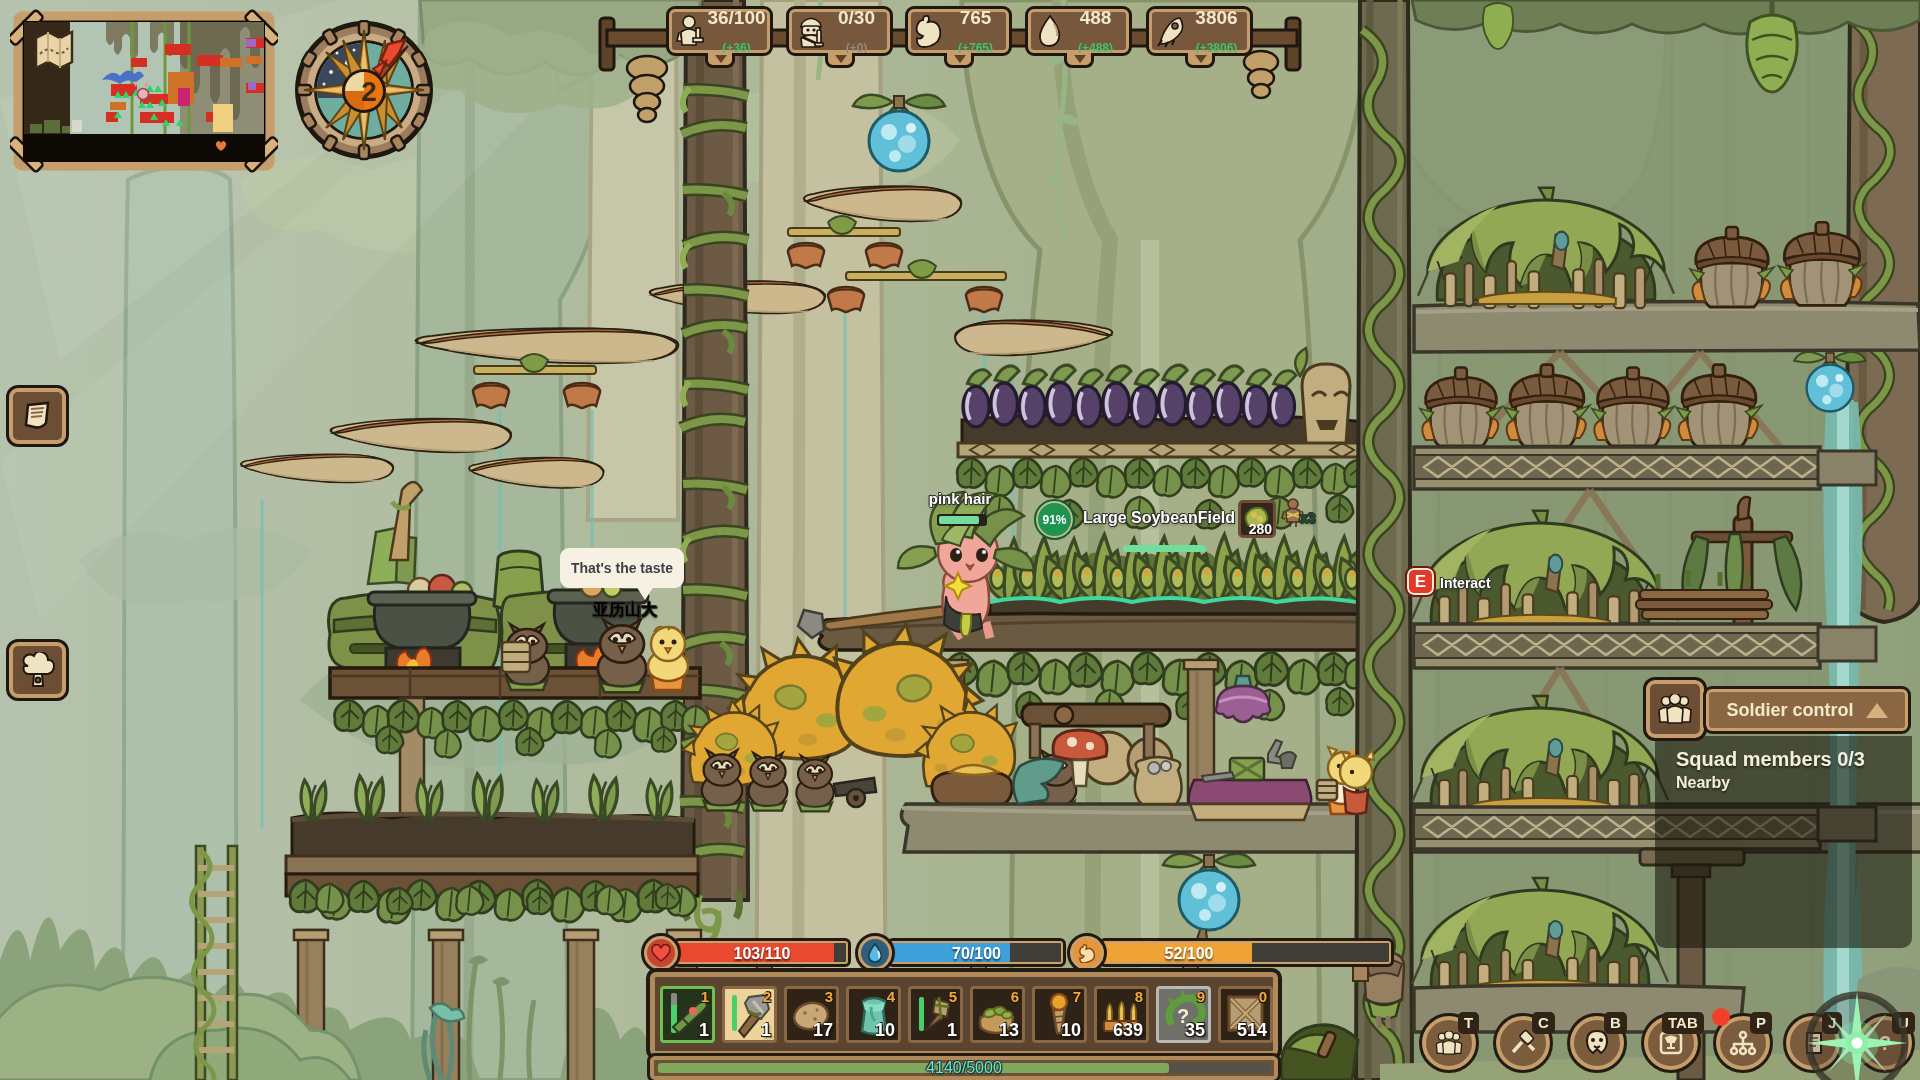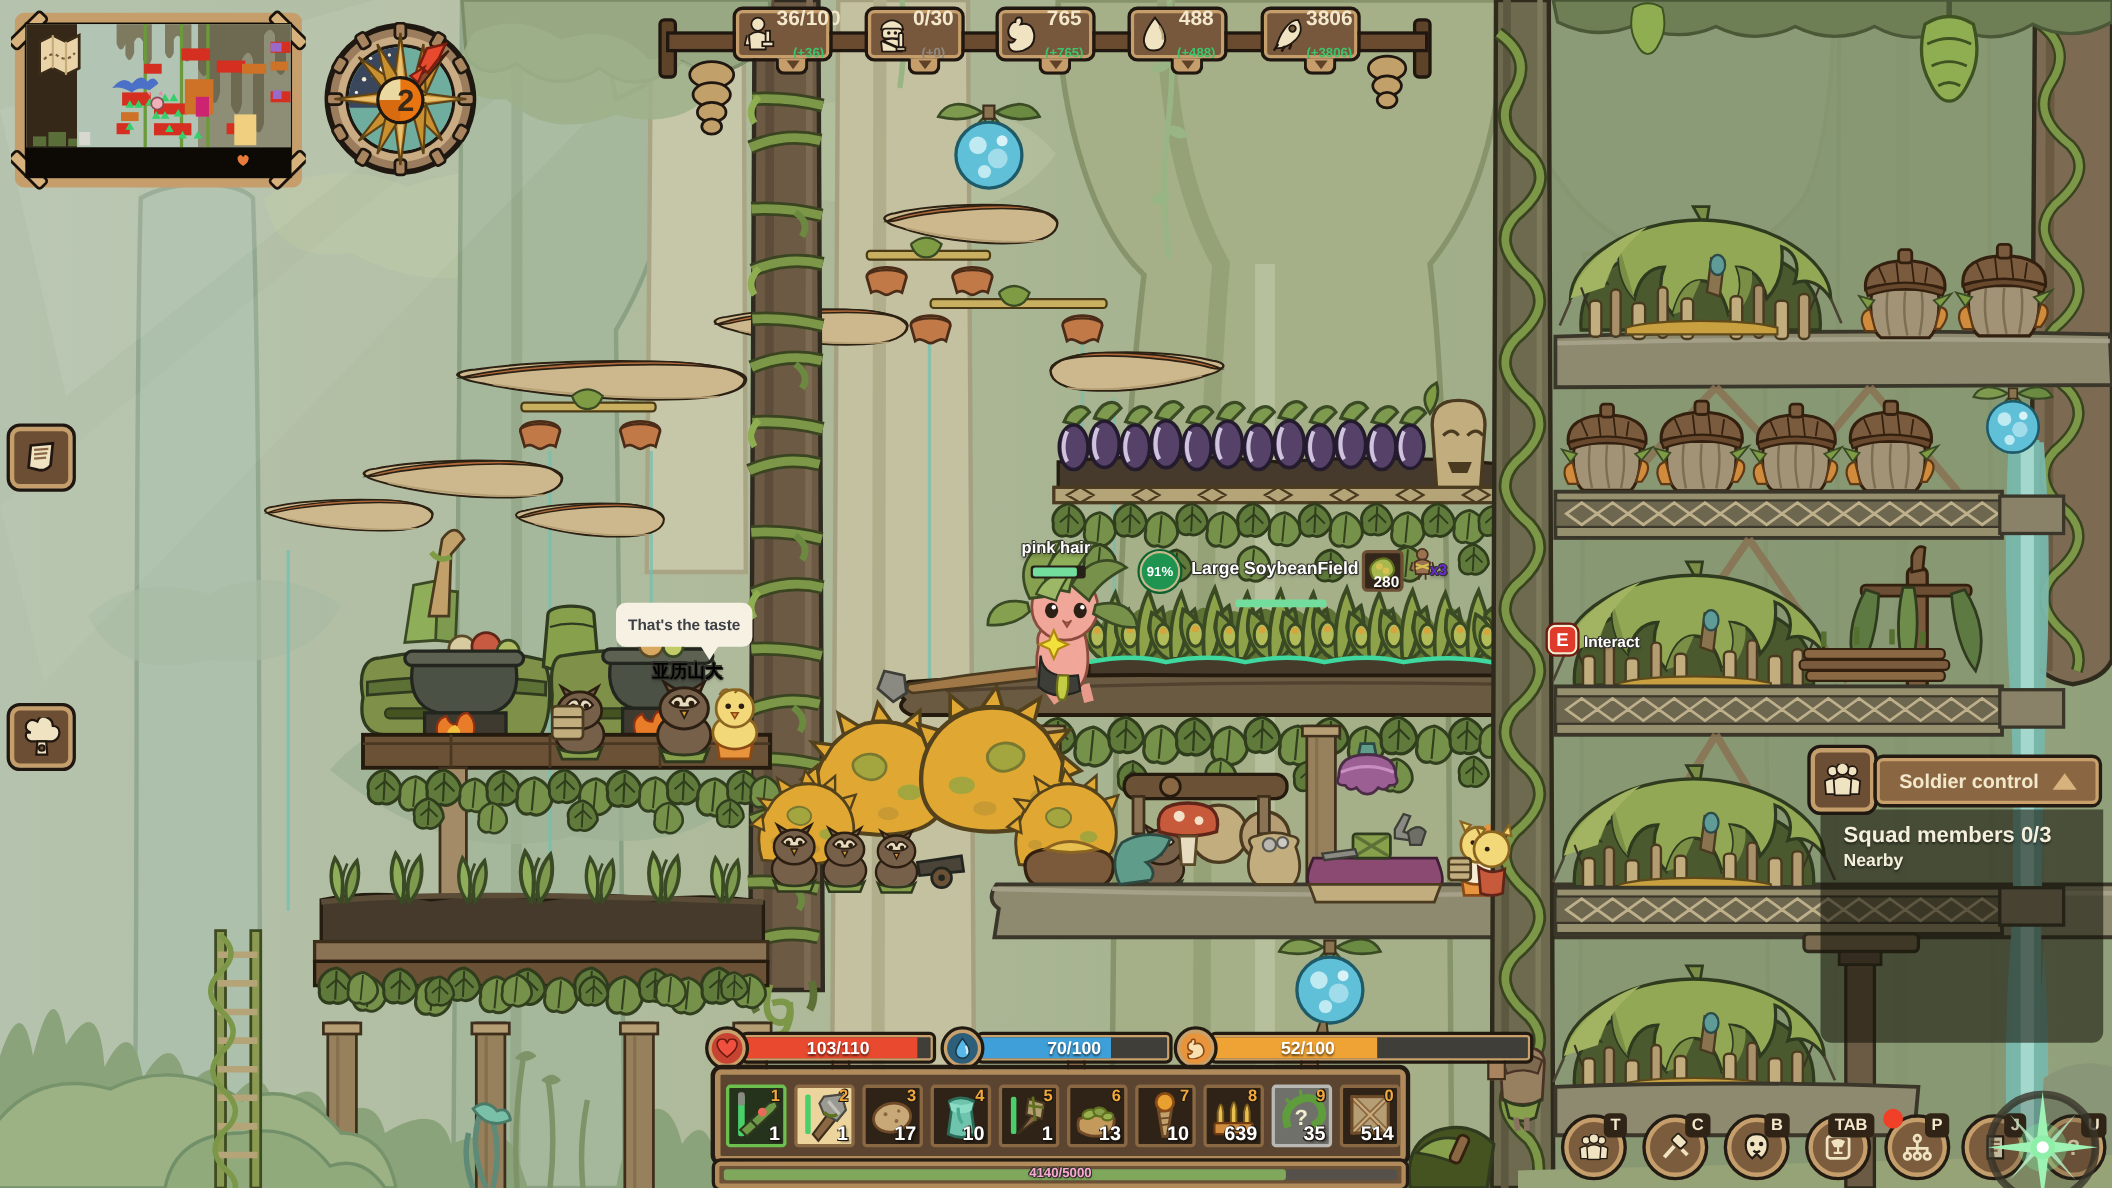--- a/index.html
+++ b/index.html
@@ -1,16 +1,16 @@
 <!DOCTYPE html>
 <html><head><meta charset="utf-8"><style>
 html,body{margin:0;padding:0;width:1920px;height:1080px;overflow:hidden;background:#b2bfa4;font-family:"Liberation Sans",sans-serif}
 .abs{position:absolute}
 #world{left:0;top:0}
-.panel{position:absolute;top:9px;height:44px;width:85px;background:#77583c;border:3px solid #c69e6b;outline:3px solid #201710;border-radius:6px;box-sizing:border-box;display:flex;align-items:center}
+.panel{position:absolute;top:9px;height:44px;width:101px;background:#77583c;border:3px solid #c69e6b;outline:3px solid #201710;border-radius:6px;box-sizing:border-box;display:flex;align-items:center}
 .panel .ic{width:30px;height:34px;margin-left:4px;flex:0 0 auto}
 .panel .tx{flex:1;text-align:center;line-height:1}
 .panel .n1{font-size:19px;font-weight:bold;color:#f3e8cc}
 .panel .n2{font-size:12px;font-weight:bold;color:#3ec46d;margin-top:15px}
 .panel .n2.z{color:#8f8a80}
 .tab{position:absolute;top:53px;width:30px;height:15px;background:#c69e6b;border:3px solid #201710;border-top:none;border-radius:0 0 8px 8px;box-sizing:border-box}
 .tab:after{content:"";position:absolute;left:7px;top:2px;border-left:6px solid transparent;border-right:6px solid transparent;border-top:8px solid #5f4128}
 .sq{position:absolute;width:57px;height:56px;background:#6b4e33;border:4px solid #c69e6b;outline:3px solid #201710;border-radius:9px;box-sizing:border-box;display:flex;align-items:center;justify-content:center}
 .bar{position:absolute;height:23px;border:2px solid #caa06b;outline:3px solid #221a10;border-radius:3px;background:#3f3e38;box-sizing:border-box}
 .bar .fill{position:absolute;left:0;top:0;bottom:0}
@@ -1093,21 +1093,21 @@
 <div style="position:absolute;right:1px;bottom:-2px;font-size:14px;font-weight:bold;color:#fff;text-shadow:1px 1px 0 #201710">280</div>
 </div>
 <svg class="abs" style="left:1280px;top:498px" width="26" height="30" viewBox="0 0 26 30">
     <g fill="#9a7250" stroke="#4a3220" stroke-width="1.6">
       <circle cx="13" cy="6" r="5"></circle>
       <path d="M6 13 q7 -5 14 0 l-1 11 -12 0 Z"></path>
       <path d="M4 13 l-2 7 3 1 M22 13 l2 7 -3 1 M10 24 l0 5 M16 24 l0 5"></path>
     </g>
     <path d="M7 15 l12 4 M19 15 l-12 4" stroke="#d8c050" stroke-width="2"></path>
   </svg>
-<div class="abs olt" style="left:1300px;top:510px;font-size:14px;font-weight:bold;color:#6d28d9">x3</div>
+<div class="abs olt" style="left:1300px;top:510px;font-size:14px;font-weight:bold;color:#14532d">x3</div>
 
 <div class="abs" style="left:1123px;top:545px;width:83px;height:7px;background:#72dd9d;border-radius:3px"></div>
 
 <div class="abs" style="left:1407px;top:568px;width:27px;height:27px;background:#e03a2a;border:2px solid #f2ecd0;outline:2px solid #6e1a10;border-radius:7px;box-sizing:border-box;text-align:center;line-height:23px;font-size:17px;font-weight:bold;color:#fff">E</div>
 <div class="abs olt" style="left:1440px;top:575px;font-size:14px;font-weight:bold;color:#fff">Interact</div>
 
 <div class="abs" style="left:1655px;top:736px;width:257px;height:212px;background:rgba(22,20,11,0.58);border-radius:0 0 10px 10px"></div>
 
 <div class="sq" style="left:1646px;top:680px;width:58px;height:58px">
 <svg width="38" height="30" viewBox="0 0 38 30">
@@ -1163,21 +1163,21 @@
 <svg width="20" height="20" viewBox="0 0 20 20">
       <path d="M6 4 q0 -3 3 -2 q1 2 0 4 q6 -2 8 4 q2 7 -6 9 q-9 3 -8 -4 q3 1 4 -2 q-5 -1 -4 -6 q1 -3 3 -3 Z" fill="#f8dfb0" stroke="#8a4a16" stroke-width="1.5"></path>
     </svg>
 </div>
 
 <div class="abs" style="left:650px;top:972px;width:628px;height:84px;background:#5c4530;border:5px solid #b08a5a;outline:4px solid #241c12;border-radius:6px;box-sizing:border-box"></div>
 
 <div class="abs" style="left:650px;top:1056px;width:628px;height:24px;background:#6b5136;border:4px solid #b08a5a;outline:3px solid #241c12;border-radius:5px;box-sizing:border-box">
 <div style="position:absolute;left:4px;top:3px;right:4px;bottom:3px;background:#55504a;border-radius:3px"></div>
 <div style="position:absolute;left:4px;top:3px;width:511px;bottom:3px;background:#7fa85c;border-radius:3px"></div>
-<div class="abs olt" style="left:0;right:0;top:-1px;text-align:center;font-size:12px;font-weight:bold;color:#f9a8d4">4140/5000</div>
+<div class="abs olt" style="left:0;right:0;top:-1px;text-align:center;font-size:16px;font-weight:normal;color:#5eead4">4140/5000</div>
 </div>
 
 <div class="slot" style="left:660px;top:986px;border-color:#6dbf4e;background:#26331c">
 <svg width="49" height="51" viewBox="0 0 49 51">
       <rect x="8" y="6" width="6" height="38" rx="2" fill="#4ad06a"></rect>
       <rect x="8" y="4" width="6" height="12" rx="2" fill="#8a8a82"></rect>
       <path d="M10 38 L36 14 l6 -2 2 5 -4 5 -24 22 Z" fill="#6e9a48" stroke="#2f3a1e" stroke-width="2"></path>
       <circle cx="30" cy="22" r="4" fill="#e86a5a"></circle>
       <path d="M20 30 l6 6" stroke="#2f3a1e" stroke-width="2"></path>
     </svg>

